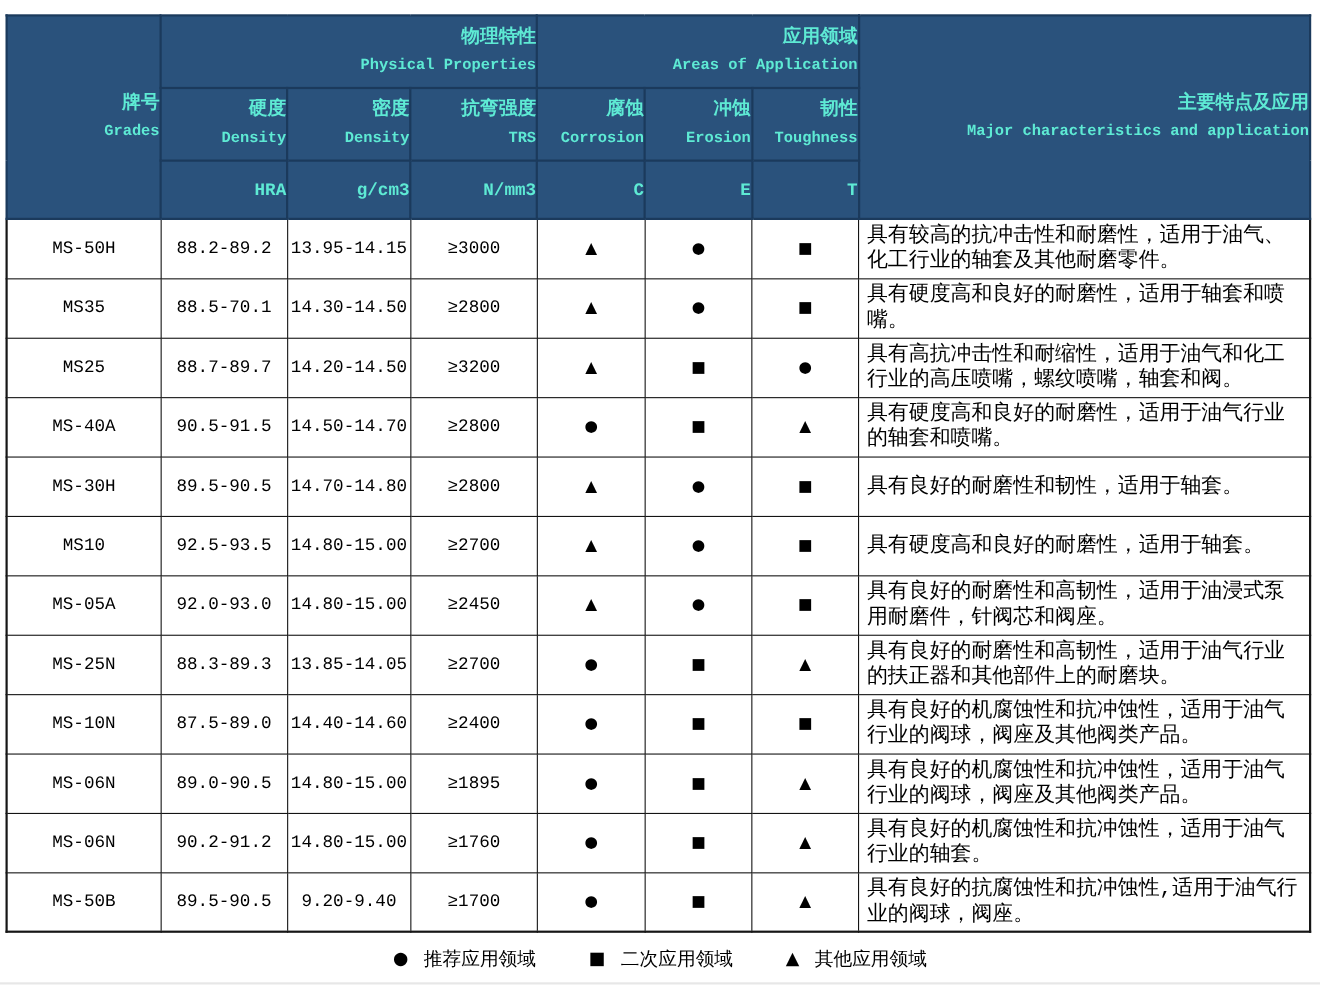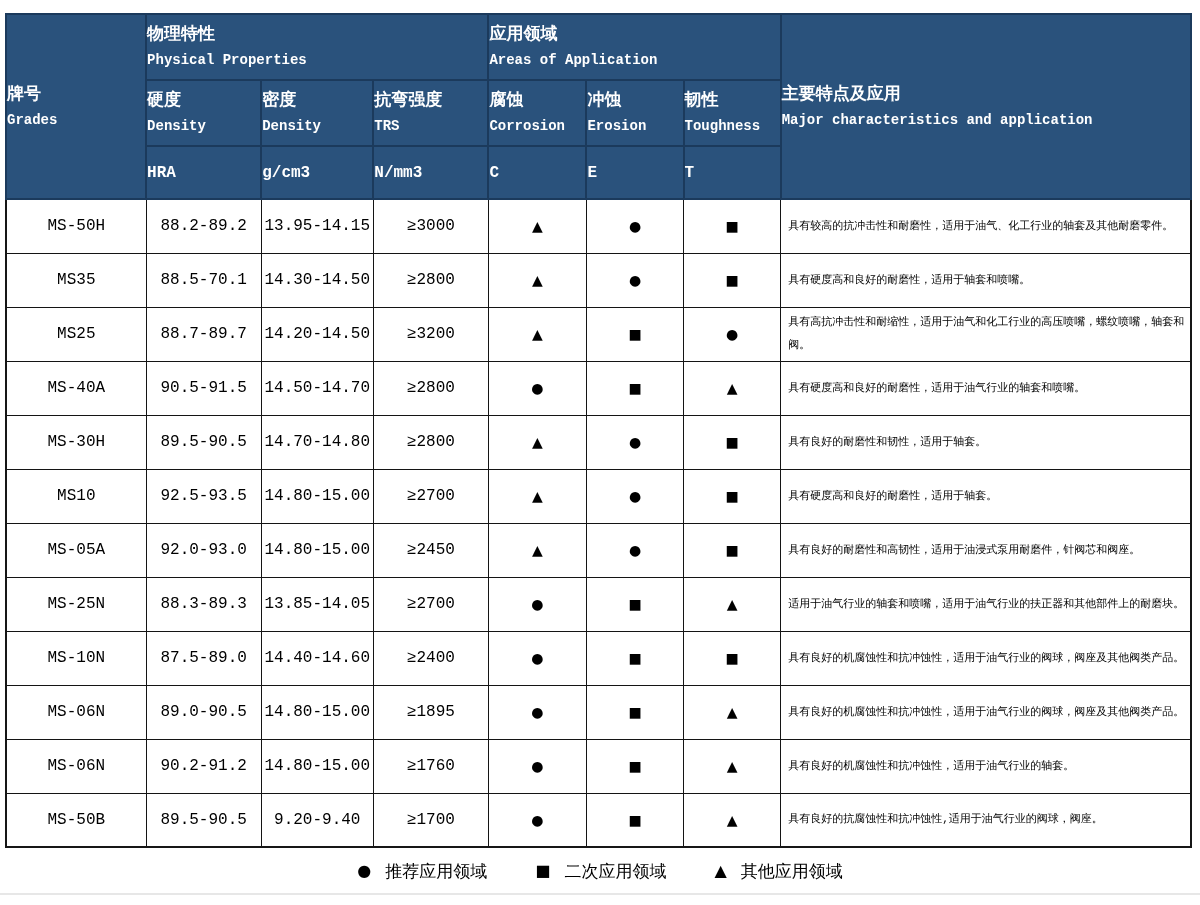--- a/index.html
+++ b/index.html
@@ -5,34 +5,34 @@
   html,body{margin:0;padding:0;background:#ffffff;}
   .page{
     position:relative;width:1200px;height:905px;background:#ffffff;overflow:hidden;
     font-family:"Liberation Mono","DejaVu Sans Mono",monospace;color:#000;
   }
   table.grades{
     position:absolute;left:5px;top:13px;width:1187px;
     border-collapse:collapse;table-layout:fixed;border:2px solid #161616;
   }
   thead th{
-    background:#2A527C;color:#ffffff;font-weight:bold;
-    border:2px solid #1B3A5C;text-align:left;vertical-align:middle;padding:0;
+    background:#2A527C;color:#5eead4;font-weight:bold;
+    border:2px solid #1B3A5C;text-align:right;vertical-align:middle;padding:0;
   }
   .hr1{height:66px}.hr2{height:66px}.hr3{height:53px}
   .zh{font-size:17px;line-height:26px}
   .en{font-size:14px;line-height:24px}
   .unit{font-size:16px}
   tbody tr{height:54px}
   tbody td{
     border:1px solid #141414;background:#ffffff;text-align:center;
     vertical-align:middle;font-size:16px;padding:0;
   }
   td.desc{
-    text-align:left;font-size:11px;line-height:23px;padding:2px 4px 2px 7px;margin-left:18px;
+    text-align:left;font-size:19px;line-height:23px;padding:2px 4px 2px 7px;margin-left:18px;
   }
   .sym{font-family:"DejaVu Sans",sans-serif;font-size:14px;line-height:1;}
   .legend{
     position:absolute;left:0;top:848px;width:1200px;height:46px;
     display:flex;align-items:center;justify-content:center;gap:48px;font-size:17px;
   }
   .legend-item{display:flex;align-items:center;gap:14px;}
   .legend .sym{font-size:16px;}
   .bottom-line{
     position:absolute;left:0;top:893px;width:1200px;height:2px;background:#e7e7e7;
@@ -179,21 +179,21 @@
           <td class="desc">具有良好的耐磨性和高韧性，适用于油浸式泵用耐磨件，针阀芯和阀座。</td>
         </tr>
         <tr>
           <td>MS-25N</td>
           <td>88.3-89.3</td>
           <td>13.85-14.05</td>
           <td>≥2700</td>
           <td class="sym">●</td>
           <td class="sym">■</td>
           <td class="sym">▲</td>
-          <td class="desc">适用于油气行业的轴套和喷嘴，适用于油气行业的扶正器和其他部件上的耐磨块。</td>
+          <td class="desc">具有良好的耐磨性和高韧性，适用于油气行业的扶正器和其他部件上的耐磨块。</td>
         </tr>
         <tr>
           <td>MS-10N</td>
           <td>87.5-89.0</td>
           <td>14.40-14.60</td>
           <td>≥2400</td>
           <td class="sym">●</td>
           <td class="sym">■</td>
           <td class="sym">■</td>
           <td class="desc">具有良好的机腐蚀性和抗冲蚀性，适用于油气行业的阀球，阀座及其他阀类产品。</td>

